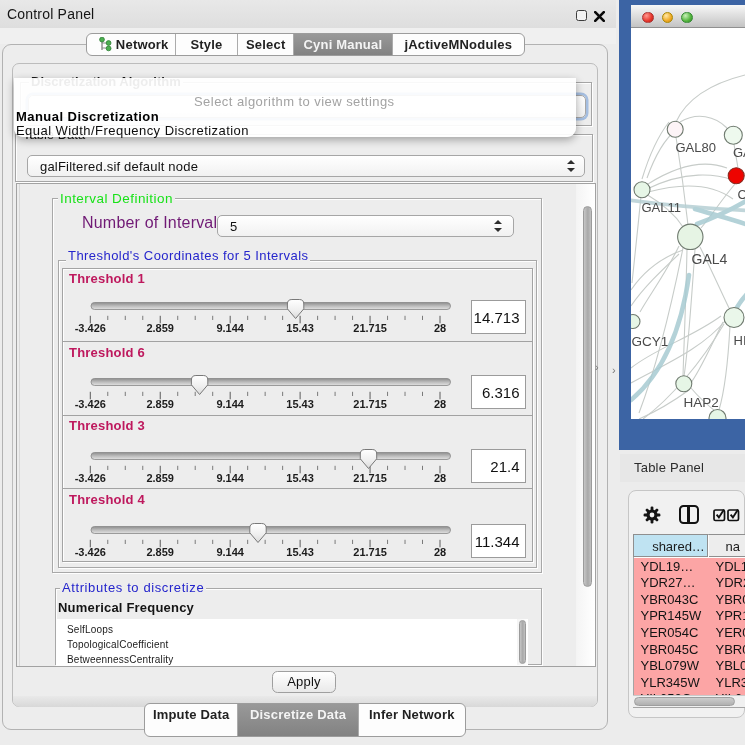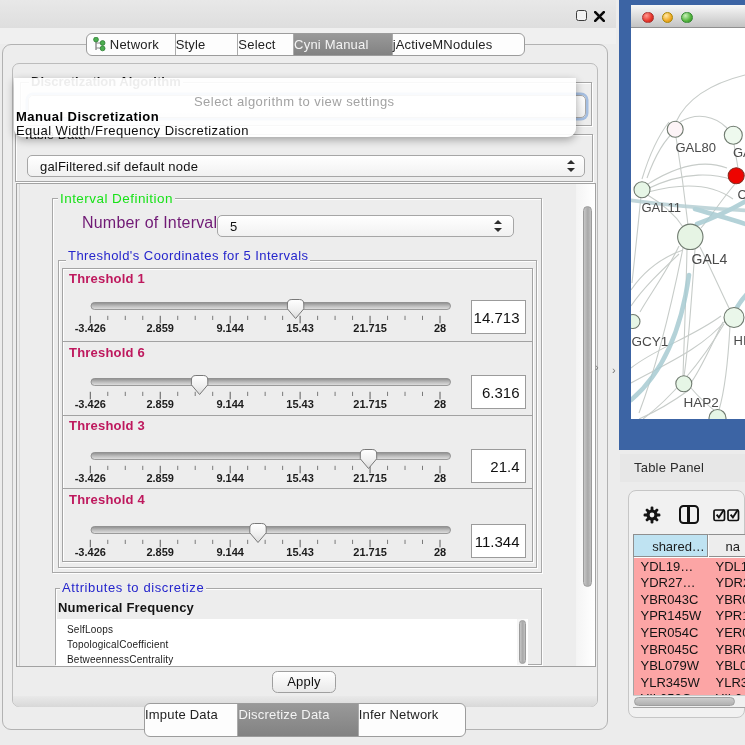--- a/index.html
+++ b/index.html
@@ -8,21 +8,21 @@
 .abs{position:absolute}
 
 #titlebar{left:0;top:0;width:616px;height:28px;background:linear-gradient(#e8e8e8,#dedede);}
 #tbtext{left:7px;top:0;height:28px;line-height:29px;font-size:14px;color:#151515;letter-spacing:.2px}
 #icosq{left:576px;top:10px;width:11px;height:11px;border:1.6px solid #3c3c3c;border-radius:2.5px;background:#f2f2f2}
 #mainpanel{left:2px;top:44px;width:605.5px;height:686px;background:#ededed;border:1px solid #b2b2b2;border-radius:9px}
 #subpanel{left:12px;top:63px;width:585.5px;height:644px;background:#ededed;border:1px solid #bcbcbc;border-radius:7px}
 #subbottom{left:13px;top:696px;width:583.5px;height:10.5px;background:linear-gradient(#e9e9e9,#d8d8d8);border-radius:0 0 7px 7px}
 
 #toptabs{left:86px;top:33px;width:439px;height:22.5px;background:#fdfdfd;border:1px solid #9c9c9c;border-radius:6px;display:flex;overflow:hidden}
-.tseg{position:relative!important;height:100%;font-size:13px;font-weight:normal;color:#222;line-height:21px;border-left:1px solid #ababab;letter-spacing:.2px}
+.tseg{position:relative!important;height:100%;font-size:13px;font-weight:bold;color:#222;text-align:center;line-height:21px;border-left:1px solid #ababab;letter-spacing:.2px}
 .tseg:first-child{border-left:none}
 .tsel{background:linear-gradient(#999999,#828282);color:#f4f4f4}
 
 #bottabs{left:144px;top:703px;width:322px;height:34px;background:#fdfdfd;border:1px solid #9c9c9c;border-radius:6px;display:flex;overflow:hidden}
 
 .group{border:1px solid #a5a5a5;box-shadow:inset 1px 1px 0 rgba(255,255,255,.9),1px 1px 0 rgba(255,255,255,.9);}
 .glegend{position:absolute;font-size:13.5px;line-height:14px;background:#ededed;padding:0 2px;white-space:nowrap}
 
 .combo{background:linear-gradient(#ffffff,#f1f1f1);border:1px solid #a6a6a6;border-radius:5px;font-size:13px;color:#111}
 .ctext{position:absolute;left:12px;top:0;line-height:21px;letter-spacing:.2px}
@@ -59,20 +59,21 @@
 .c1{position:absolute;left:7px}.c2{position:absolute;left:82px}
 #hsb{left:632.5px;top:694.5px;width:112.5px;height:13px;background:#f0f0f0;border-top:1px solid #c9c9c9}
 #hthumb{left:1px;top:1.5px;width:101px;height:9px;border-radius:4.5px;background:linear-gradient(#cdcdcd,#b0b0b0);border:1px solid #9e9e9e}
 .chev{font-size:11px;color:#777;font-family:"Liberation Sans",sans-serif}
 </style></head>
 <body>
 <div id="page">
 
 
 <div id="titlebar"></div>
+<div id="tbtext">Control Panel</div>
 <div id="icosq"></div>
 <svg style="position:absolute;left:593.5px;top:10.5px" width="11" height="11" viewBox="0 0 11 11">
       <path d="M1.2,1.2 L9.8,9.8 M9.8,1.2 L1.2,9.8" stroke="#0a0a0a" stroke-width="2.6" stroke-linecap="round"></path>
     </svg>
 <div style="left:0;top:28px;width:616px;height:16px;background:#f0f0f0"></div>
 
 
 <div id="mainpanel"></div>
 <div id="subpanel"></div>
 <div id="subbottom"></div>

